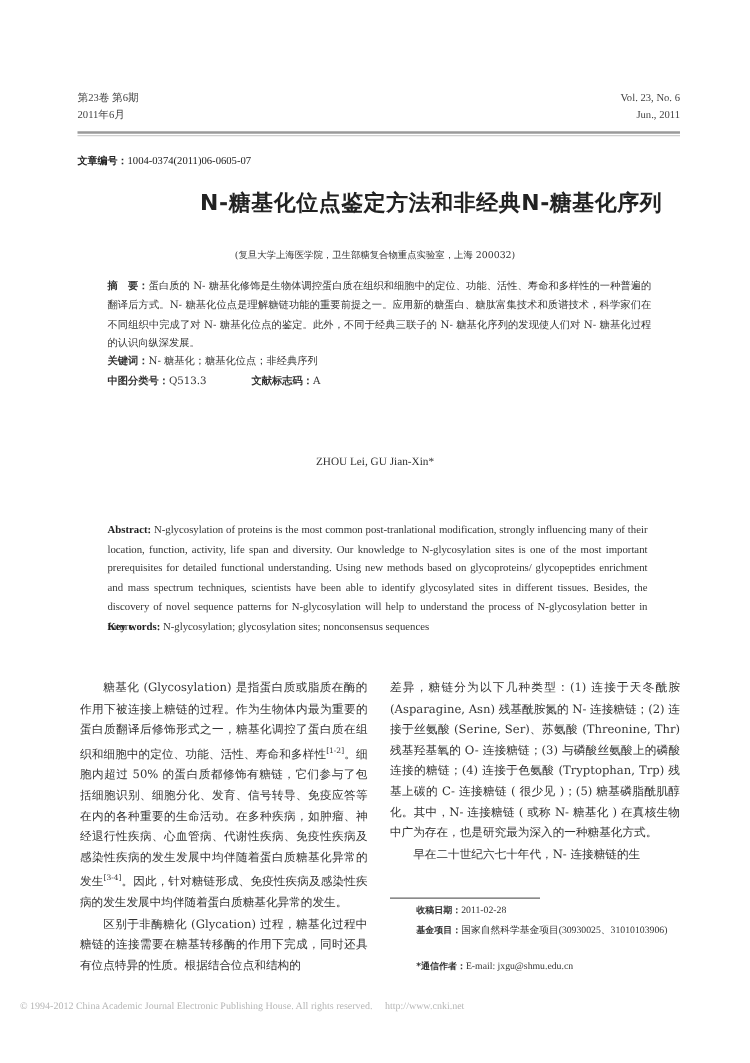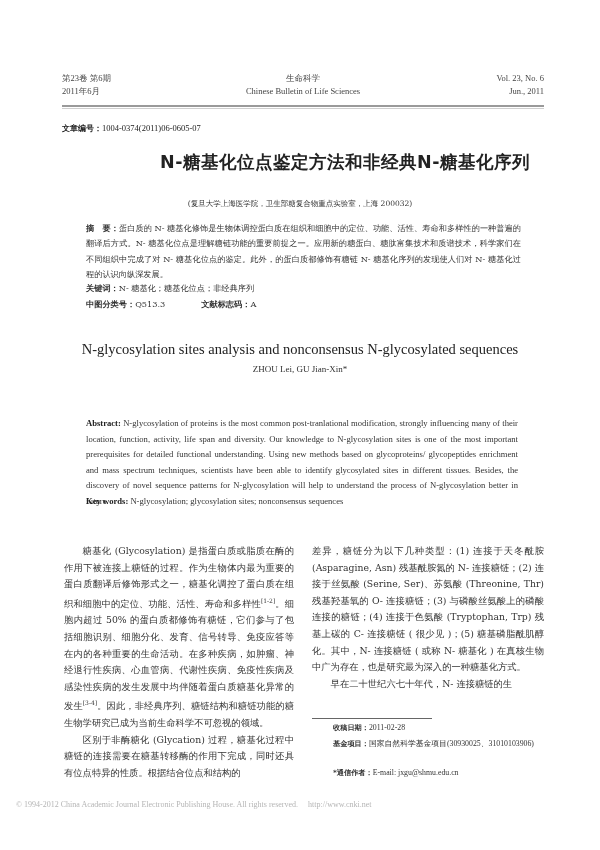--- a/index.html
+++ b/index.html
@@ -56,61 +56,56 @@
 </head>
 <body>
 
 <div class="page">
 
   <div class="hdr">
     <div class="l">
       <div>第23卷 第6期</div>
       <div>2011年6月</div>
     </div>
-    <div class="c">
-      <div>生命科学</div>
-      <div>Chinese Bulletin of Life Sciences</div>
-    </div>
     <div class="r">
       <div>Vol. 23, No. 6</div>
       <div>Jun., 2011</div>
     </div>
   </div>
   <div class="hdr-rule"></div>
   <div class="hdr-rule2"></div>
 
   <div class="artno">
     <b>文章编号：</b><span>1004-0374(2011)06-0605-07</span>
   </div>
 
   <div class="title-cn">N-糖基化位点鉴定方法和非经典N-糖基化序列</div>
   <div class="affil-cn">(复旦大学上海医学院，卫生部糖复合物重点实验室，上海 200032)</div>
 
   <div class="abs-cn">
-    <b>摘　要：</b><span>蛋白质的 N- 糖基化修饰是生物体调控蛋白质在组织和细胞中的定位、功能、活性、寿命和多样性的一种普遍的翻译后方式。N- 糖基化位点是理解糖链功能的重要前提之一。应用新的糖蛋白、糖肽富集技术和质谱技术，科学家们在不同组织中完成了对 N- 糖基化位点的鉴定。此外，的蛋白质都修饰有糖链 N- 糖基化序列的发现使人们对 N- 糖基化过程的认识向纵深发展。</span>
+    <b>摘　要：</b><span>蛋白质的 N- 糖基化修饰是生物体调控蛋白质在组织和细胞中的定位、功能、活性、寿命和多样性的一种普遍的翻译后方式。N- 糖基化位点是理解糖链功能的重要前提之一。应用新的糖蛋白、糖肽富集技术和质谱技术，科学家们在不同组织中完成了对 N- 糖基化位点的鉴定。此外，不同于经典三联子的 N- 糖基化序列的发现使人们对 N- 糖基化过程的认识向纵深发展。</span>
   </div>
   <div class="kw-cn">
     <b>关键词：</b><span>N- 糖基化；糖基化位点；非经典序列</span>
   </div>
   <div class="cls-cn">
     <b>中图分类号：</b><span>Q513.3</span><span class="gap"></span><b>文献标志码：</b><span>A</span>
   </div>
 
-  <div class="title-en">N-glycosylation sites analysis and nonconsensus N-glycosylated sequences</div>
   <div class="authors-en">ZHOU Lei, GU Jian-Xin*</div>
 
   <div class="abs-en">
     <b>Abstract:</b><span> N-glycosylation of proteins is the most common post-tranlational modification, strongly influencing many of their location, function, activity, life span and diversity. Our knowledge to N-glycosylation sites is one of the most important prerequisites for detailed functional understanding. Using new methods based on glycoproteins/ glycopeptides enrichment and mass spectrum techniques, scientists have been able to identify glycosylated sites in different tissues. Besides, the discovery of novel sequence patterns for N-glycosylation will help to understand the process of N-glycosylation better in future.</span>
   </div>
   <div class="kw-en">
     <b>Key words:</b><span> N-glycosylation; glycosylation sites; nonconsensus sequences</span>
   </div>
 
   <div class="col left">
-    <p class="indent"><span>糖基化 (Glycosylation) 是指蛋白质或脂质在酶的作用下被连接上糖链的过程。作为生物体内最为重要的蛋白质翻译后修饰形式之一，糖基化调控了蛋白质在组织和细胞中的定位、功能、活性、寿命和多样性</span><sup>[1-2]</sup><span>。细胞内超过 50% 的蛋白质都修饰有糖链，它们参与了包括细胞识别、细胞分化、发育、信号转导、免疫应答等在内的各种重要的生命活动。在多种疾病，如肿瘤、神经退行性疾病、心血管病、代谢性疾病、免疫性疾病及感染性疾病的发生发展中均伴随着蛋白质糖基化异常的发生</span><sup>[3-4]</sup><span>。因此，非经典序列、糖链结构和糖链功能的糖生物学研究已成为当前生命科学不可忽视的领域。</span></p>
+    <p class="indent"><span>糖基化 (Glycosylation) 是指蛋白质或脂质在酶的作用下被连接上糖链的过程。作为生物体内最为重要的蛋白质翻译后修饰形式之一，糖基化调控了蛋白质在组织和细胞中的定位、功能、活性、寿命和多样性</span><sup>[1-2]</sup><span>。细胞内超过 50% 的蛋白质都修饰有糖链，它们参与了包括细胞识别、细胞分化、发育、信号转导、免疫应答等在内的各种重要的生命活动。在多种疾病，如肿瘤、神经退行性疾病、心血管病、代谢性疾病、免疫性疾病及感染性疾病的发生发展中均伴随着蛋白质糖基化异常的发生</span><sup>[3-4]</sup><span>。因此，针对糖链形成、免疫性疾病及感染性疾病的发生发展中均伴随着蛋白质糖基化异常的发生。</span></p>
     <p class="indent">区别于非酶糖化 (Glycation) 过程，糖基化过程中糖链的连接需要在糖基转移酶的作用下完成，同时还具有位点特异的性质。根据结合位点和结构的</p>
   </div>
 
   <div class="col right">
     <p>差异，糖链分为以下几种类型：(1) 连接于天冬酰胺 (Asparagine, Asn) 残基酰胺氮的 N- 连接糖链；(2) 连接于丝氨酸 (Serine, Ser)、苏氨酸 (Threonine, Thr) 残基羟基氧的 O- 连接糖链；(3) 与磷酸丝氨酸上的磷酸连接的糖链；(4) 连接于色氨酸 (Tryptophan, Trp) 残基上碳的 C- 连接糖链 ( 很少见 )；(5) 糖基磷脂酰肌醇化。其中，N- 连接糖链 ( 或称 N- 糖基化 ) 在真核生物中广为存在，也是研究最为深入的一种糖基化方式。</p>
     <p class="indent">早在二十世纪六七十年代，N- 连接糖链的生</p>
   </div>
 
   <div class="fn-rule"></div>
   <div class="fn fn1">

